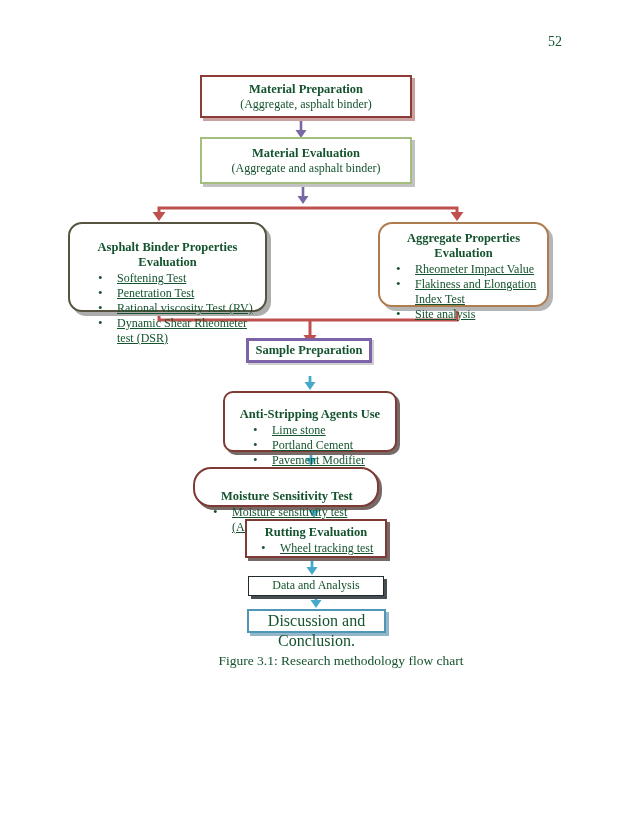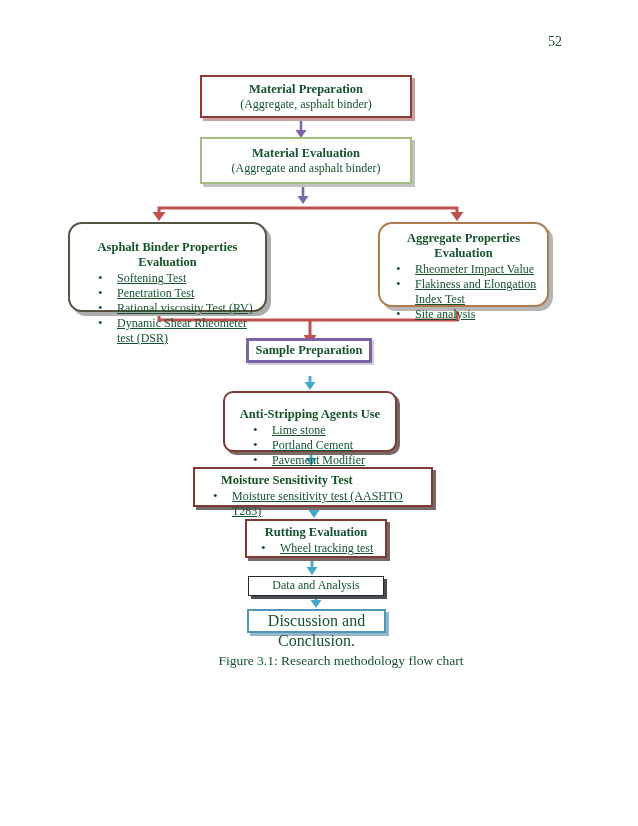--- a/index.html
+++ b/index.html
@@ -52,23 +52,23 @@
     border:3px solid var(--box_sample_preparation_border,#7D63A9);
     box-shadow:2px 2px 0 #cfcfcf;
   }
   .n-sample-preparation .box-title { line-height:19px; }
   .n-anti-stripping {
     left:223px; top:391px; width:174px; height:61px; padding-top:14px;
     border:2px solid var(--box_maroon_border,#7E3A34);
     border-radius:10px; box-shadow:3px 3px 0 #776a66;
   }
   .n-moisture {
-    left:193px; top:467px; width:240px; height:40px; padding-top:4px;
+    left:193px; top:467px; width:186px; height:40px; padding-top:20px;
     border:2px solid var(--box_maroon_border,#7E3A34);
-    border-radius:0; box-shadow:3px 3px 0 #776a66;
+    border-radius:18px; box-shadow:3px 3px 0 #776a66;
   }
   .n-moisture .box-title { text-align:left; padding-left:26px; }
   .n-moisture ul { padding-left:16px; }
   .n-rutting {
     left:245px; top:519px; width:142px; height:39px; padding-top:4px;
     border:2px solid var(--box_maroon_border,#7E3A34);
     border-radius:0; box-shadow:3px 3px 0 #776a66;
   }
   .n-rutting ul { padding-left:12px; }
   .n-data-analysis {

